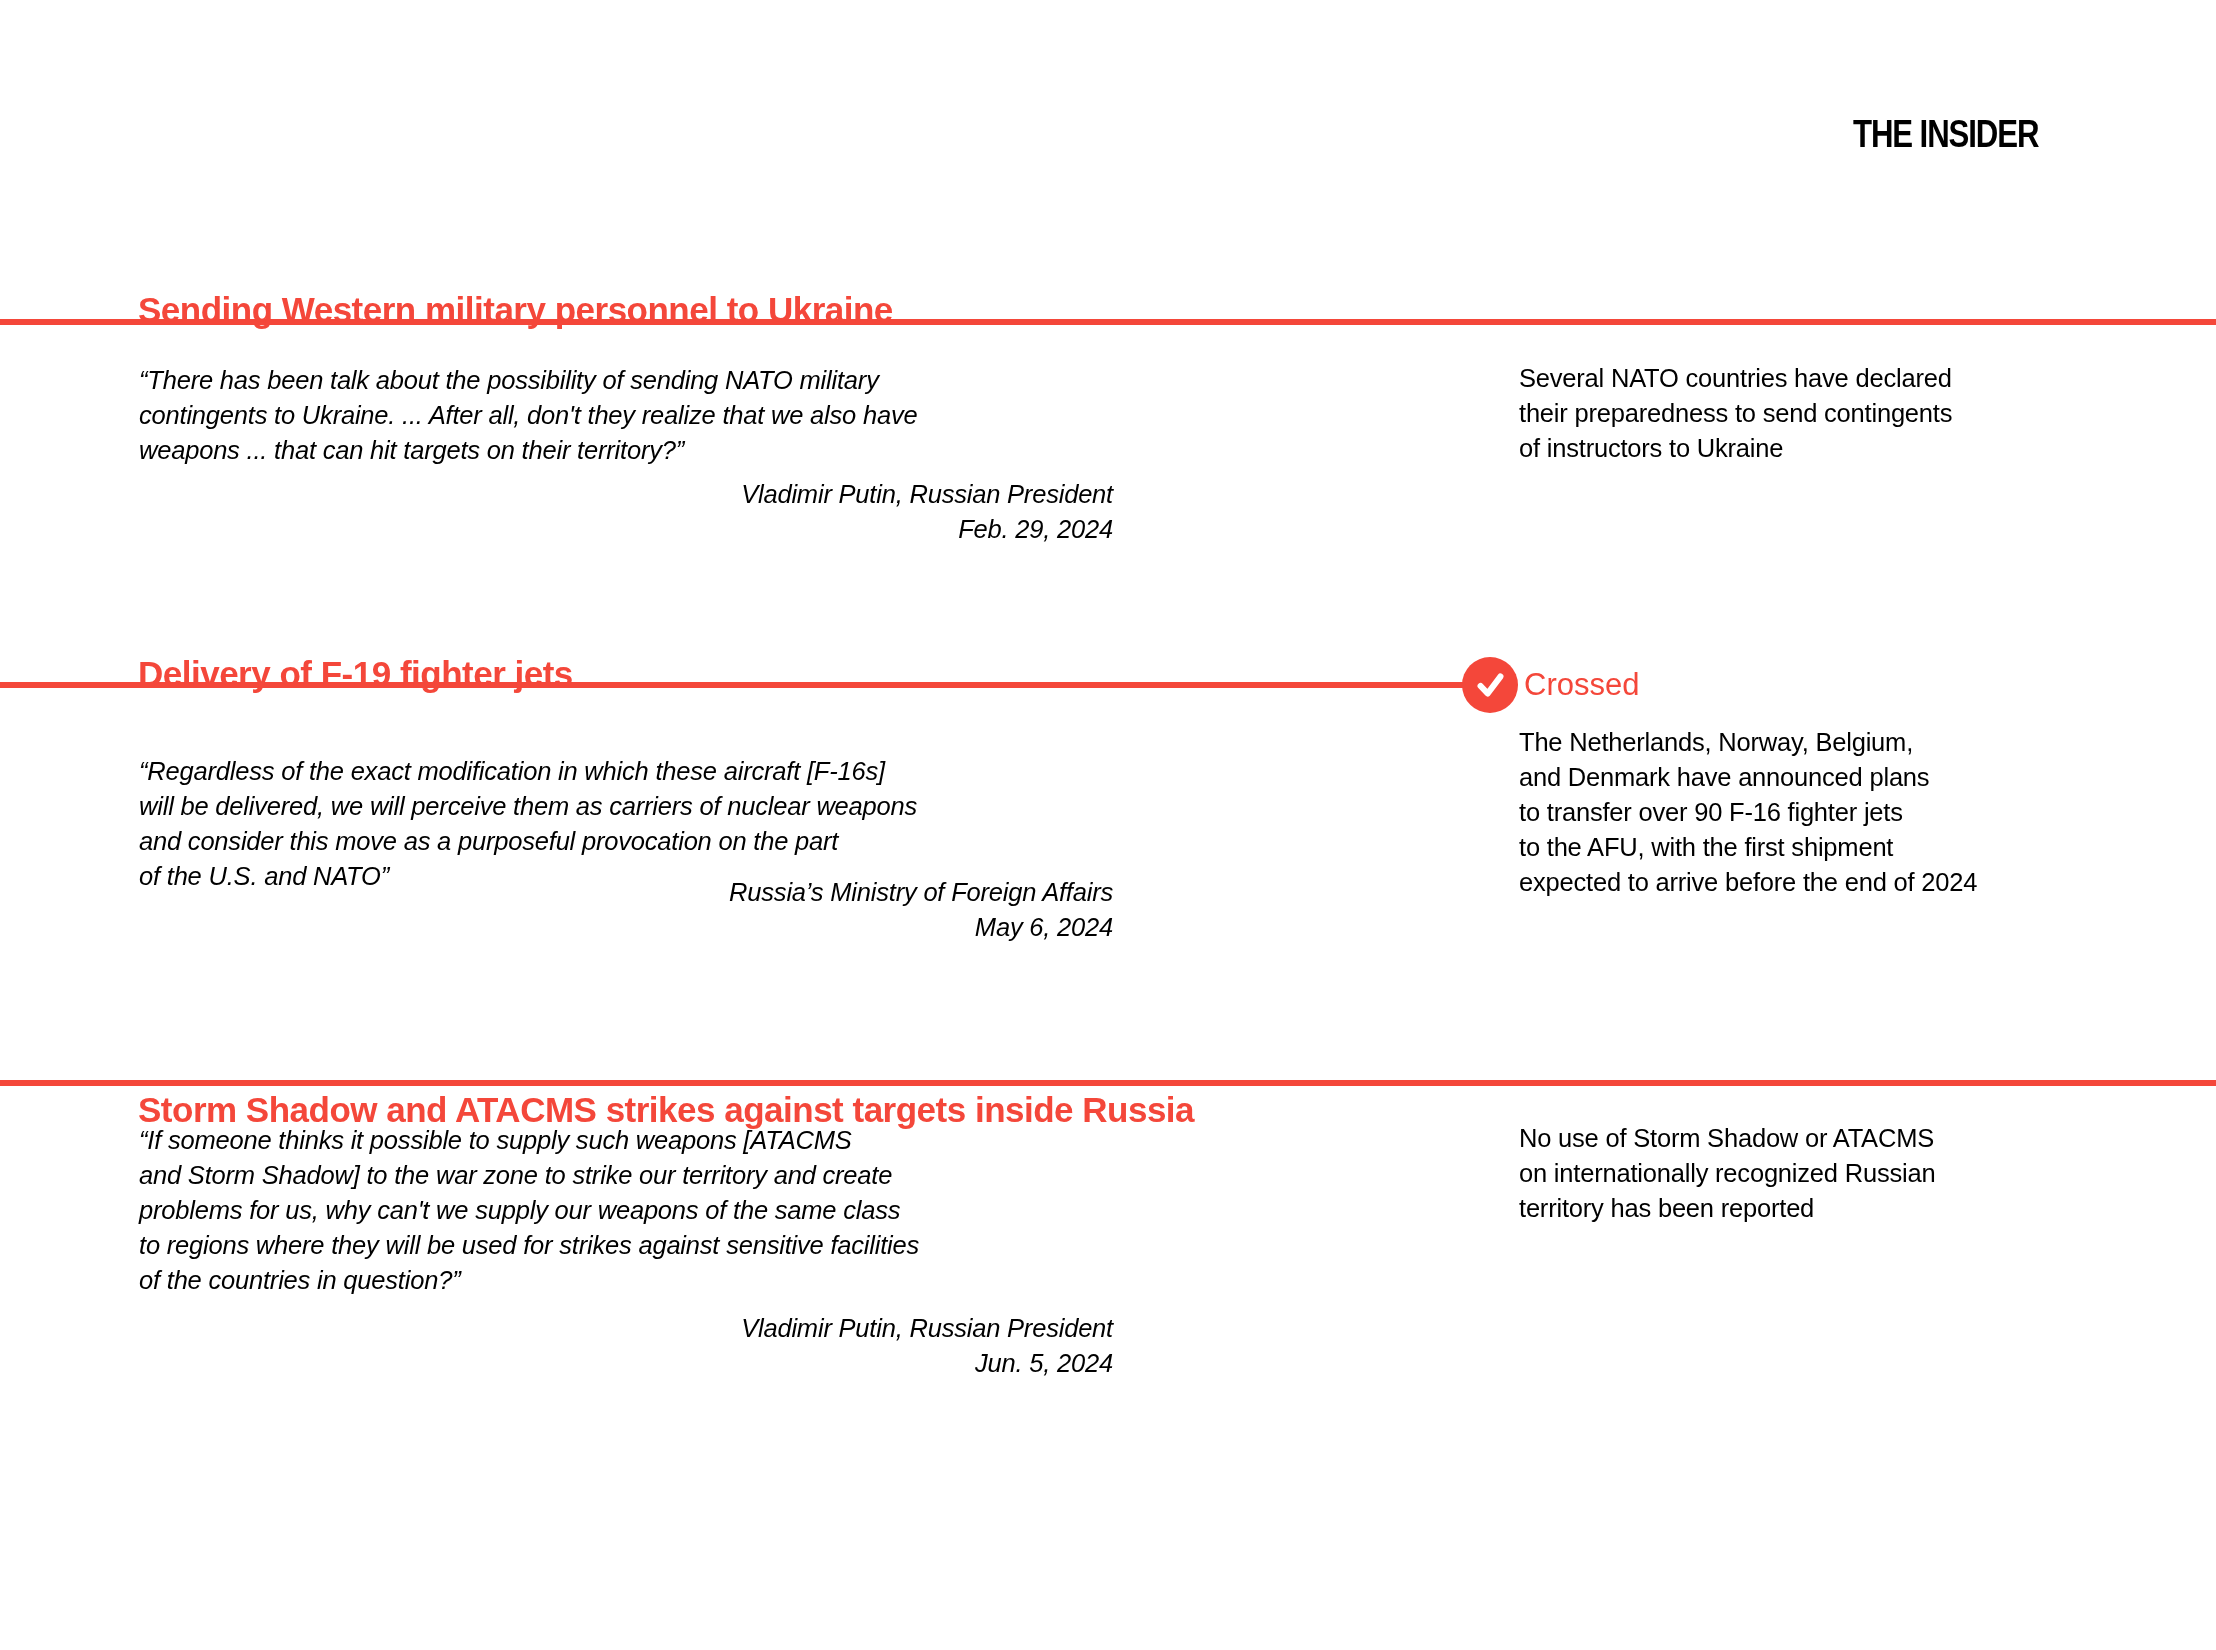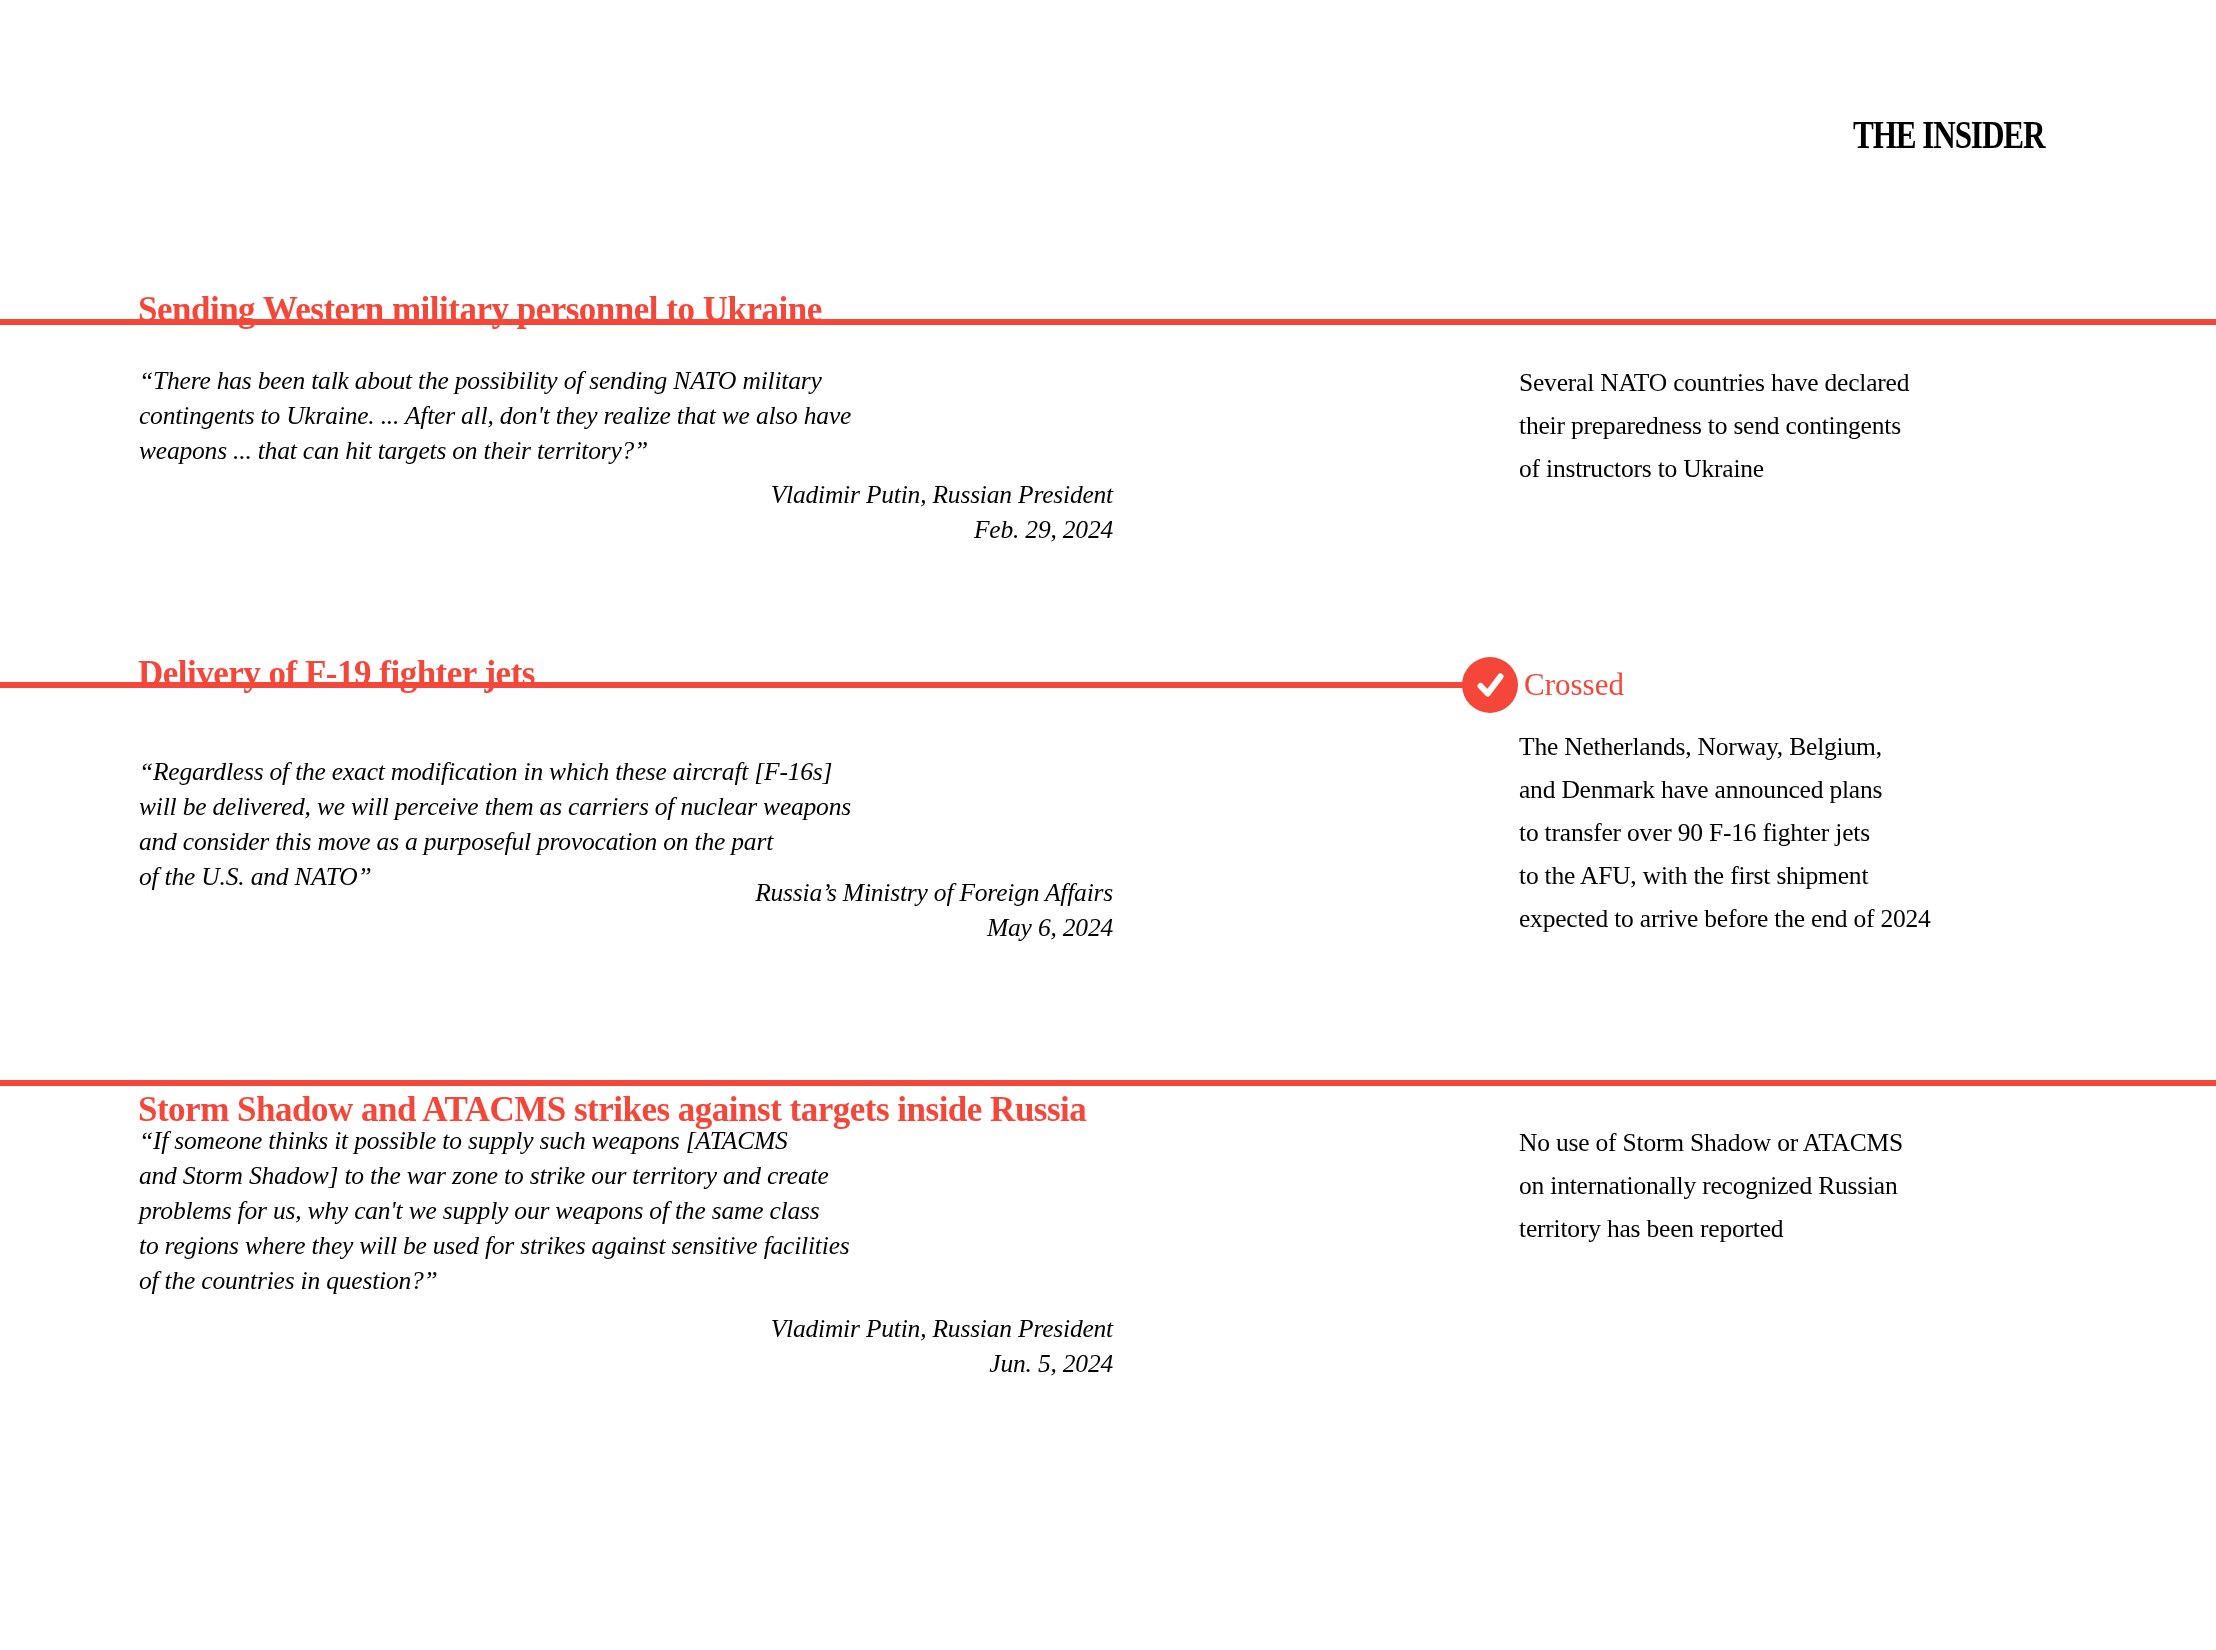--- a/index.html
+++ b/index.html
@@ -10,21 +10,20 @@
     background: #ffffff;
     font-family: "Liberation Sans", sans-serif;
     color: #000000;
   }
   .canvas {
     position: relative;
     width: 2216px;
     height: 1469px;
     overflow: hidden;
     background: #ffffff;
-    font-family: Liberation Serif, serif;
   }
   .logo {
     position: absolute;
     left: 1853px;
     top: 112px;
     font-size: 39px;
     font-weight: 800;
     letter-spacing: -1.4px;
     transform: scaleX(0.80);
     transform-origin: left top;
@@ -64,21 +63,21 @@
     font-size: 25.5px;
     font-style: italic;
     line-height: 35px;
     letter-spacing: -0.2px;
   }
   .outcome {
     position: absolute;
     left: 1519px;
     width: 670px;
     font-size: 25.5px;
-    line-height: 43px;
+    line-height: 35px;
     letter-spacing: -0.2px;
     white-space: pre-line;
   }
   .badge {
     position: absolute;
     left: 1462px;
     top: 657px;
     display: flex;
     align-items: center;
     gap: 6px;

